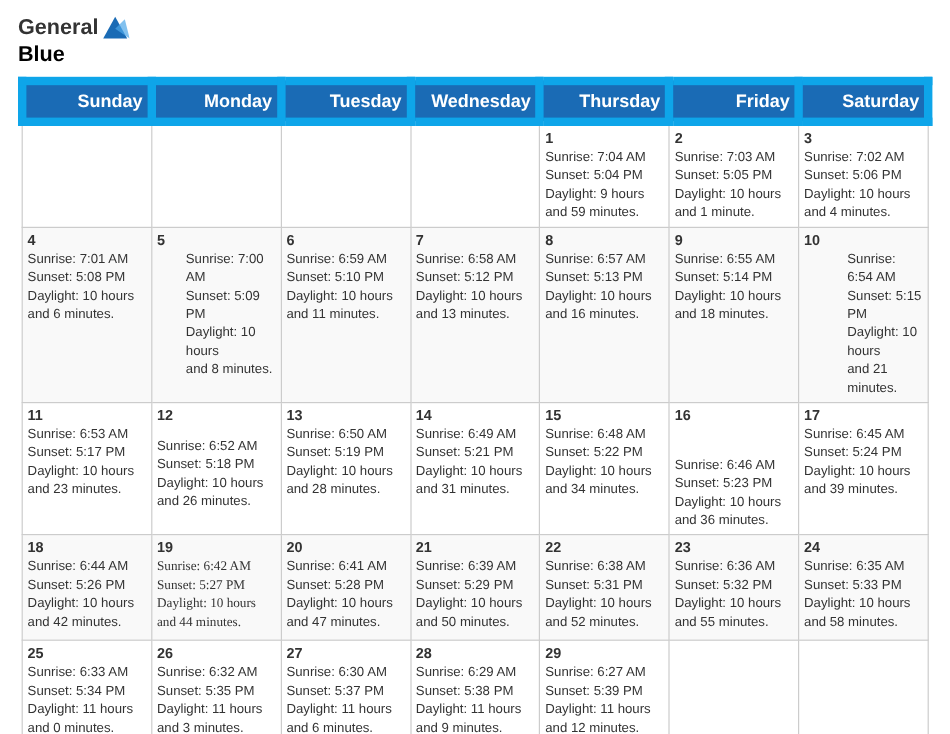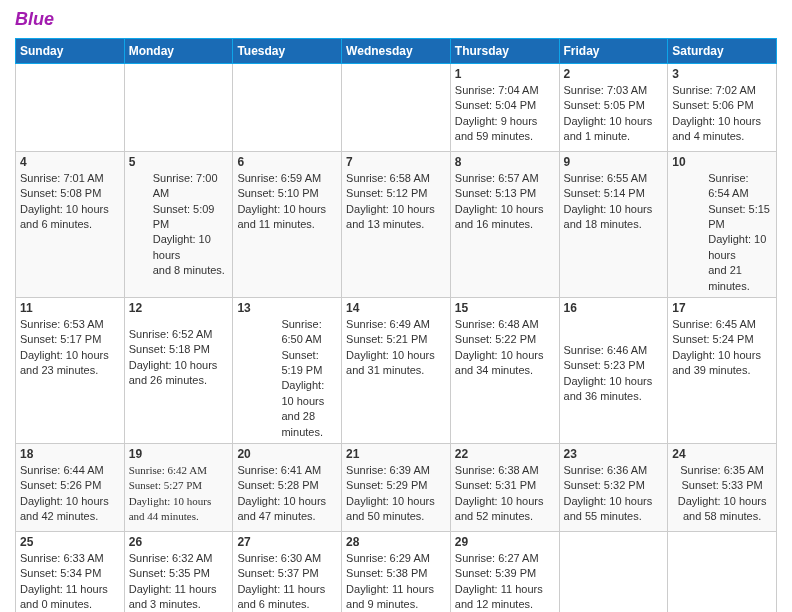--- a/index.html
+++ b/index.html
@@ -24,21 +24,21 @@
       display: flex;
       align-items: center;
       gap: 0;
     }
     .logo-text {
       font-size: 18px;
       font-weight: bold;
       color: #333;
       line-height: 1.1;
     }
-    .logo-text span { color: #a21caf; font-style: italic; }
+    .logo-text span { color: #000000; }
     .title-block {
       text-align: right;
     }
     .month-title {
       font-size: 32px;
       font-weight: bold;
       color: #333;
       line-height: 1;
     }
     .location {
@@ -47,25 +47,25 @@
       margin-top: 2px;
     }
     table {
       width: 100%;
       border-collapse: collapse;
       table-layout: fixed;
     }
     thead th {
       background: #1a6bb5;
       color: #fff;
-      font-size: 12px;
+      font-size: 15px;
       font-weight: bold;
       padding: 5px 4px;
-      text-align: left;
-      border: 1px solid #0ea5e9;
+      text-align: right;
+      border: 7px solid #0ea5e9;
     }
     tbody td {
       border: 1px solid #ccc;
       vertical-align: top;
       padding: 3px 4px;
       font-size: 10px;
       color: #333;
       height: 88px;
       background: #fff;
     }
@@ -88,20 +88,27 @@
       color: #333;
     }
   </style>
 </head>
 <body>
 
 <div class="container">
   <div class="header">
     <div class="logo">
       <div style="display:flex; flex-direction:column; align-items:flex-start;">
+        <div style="display:flex; align-items:center;">
+          <span class="logo-text">General</span>
+          <svg width="26" height="26" viewBox="0 0 26 26">
+            <polygon points="4,22 14,4 24,22" fill="#1a6bb5"></polygon>
+            <polygon points="14,14 22,6 26,22" fill="#4da6e8" opacity="0.7"></polygon>
+          </svg>
+        </div>
         <span class="logo-text"><span>Blue</span></span>
       </div>
     </div>
     <div class="title-block">
       <div class="month-title"></div>
       <div class="location"></div>
     </div>
   </div>
 
   <table>
@@ -205,21 +212,21 @@
           </td>
           <td>
             <span class="day-num">12</span>
             <div class="day-info" style="white-space: pre-line; margin-top: 12px;">Sunrise: 6:52 AM
 Sunset: 5:18 PM
 Daylight: 10 hours
 and 26 minutes.</div>
           </td>
           <td>
             <span class="day-num">13</span>
-            <div class="day-info" style="white-space: pre-line; margin-left: 44px;">Sunrise: 6:50 AM
+            <div class="day-info" style="white-space: pre-line;">Sunrise: 6:50 AM
 Sunset: 5:19 PM
 Daylight: 10 hours
 and 28 minutes.</div>
           </td>
           <td>
             <span class="day-num">14</span>
             <div class="day-info" style="white-space: pre-line;">Sunrise: 6:49 AM
 Sunset: 5:21 PM
 Daylight: 10 hours
 and 31 minutes.</div>
@@ -284,21 +291,21 @@
           </td>
           <td>
             <span class="day-num">23</span>
             <div class="day-info" style="white-space: pre-line;">Sunrise: 6:36 AM
 Sunset: 5:32 PM
 Daylight: 10 hours
 and 55 minutes.</div>
           </td>
           <td>
             <span class="day-num">24</span>
-            <div class="day-info" style="white-space: pre-line; text-align: center;">Sunrise: 6:35 AM
+            <div class="day-info" style="white-space: pre-line;">Sunrise: 6:35 AM
 Sunset: 5:33 PM
 Daylight: 10 hours
 and 58 minutes.</div>
           </td>
         </tr>
         <tr>
           <td>
             <span class="day-num">25</span>
             <div class="day-info" style="white-space: pre-line;">Sunrise: 6:33 AM
 Sunset: 5:34 PM

